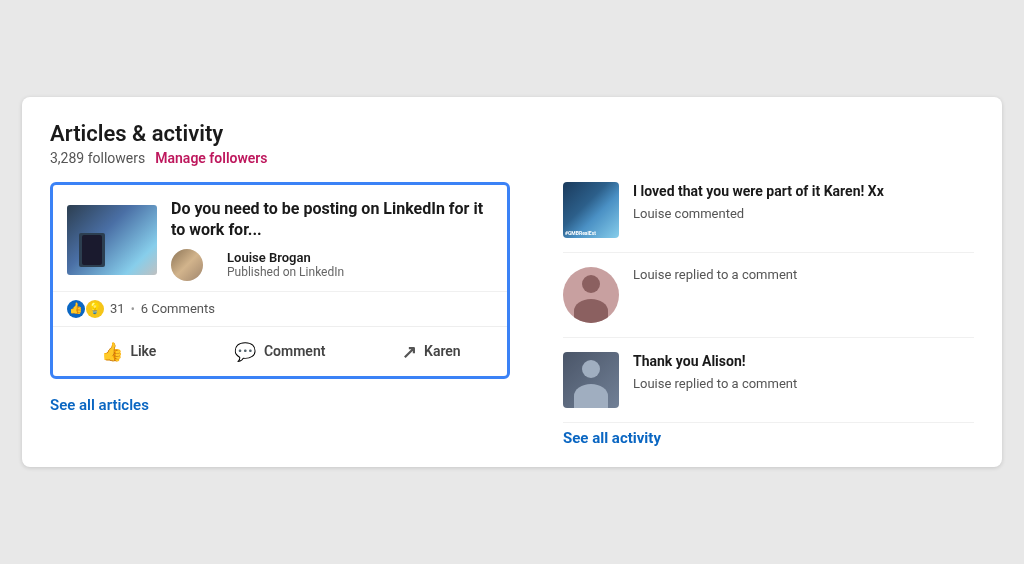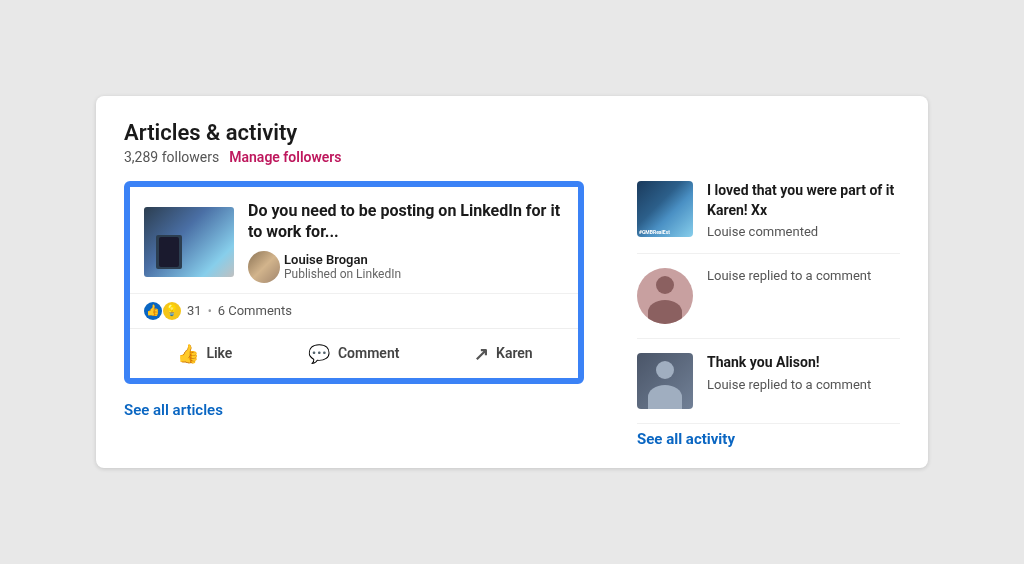--- a/index.html
+++ b/index.html
@@ -10,21 +10,21 @@
       align-items: center;
       justify-content: center;
       min-height: 100vh;
       padding: 20px;
     }
     .card {
       background: #fff;
       border-radius: 8px;
       box-shadow: 0 1px 4px rgba(0,0,0,0.15);
       padding: 24px 28px 20px 28px;
-      width: 832px;
+      width: 980px;
       max-width: 100%;
     }
     .card-header {
       margin-bottom: 16px;
     }
     .card-title {
       font-size: 22px;
       font-weight: 600;
       color: #1a1a1a;
       margin-bottom: 4px;
@@ -48,21 +48,21 @@
       display: flex;
       gap: 28px;
     }
 
     
     .article-section {
       flex: 0 0 460px;
       max-width: 460px;
     }
     .article-card {
-      border: 6px solid #3b82f6;
+      border: 3px solid #3b82f6;
       border-radius: 6px;
       overflow: hidden;
       margin-bottom: 16px;
     }
     .article-top {
       display: flex;
       align-items: center;
       padding: 14px 14px 10px 14px;
       gap: 14px;
       border-bottom: 1px solid #f0f0f0;
@@ -102,21 +102,21 @@
     .article-title-text {
       font-size: 16px;
       font-weight: 700;
       color: #1a1a1a;
       line-height: 1.3;
       margin-bottom: 8px;
     }
     .article-author {
       display: flex;
       align-items: center;
-      gap: 4px;
+      gap: 24px;
     }
     .author-avatar {
       width: 32px;
       height: 32px;
       border-radius: 50%;
       background: linear-gradient(135deg, #8B7355 0%, #D2B48C 50%, #A0856C 100%);
       flex-shrink: 0;
     }
     .author-info .author-name {
       font-size: 13px;

